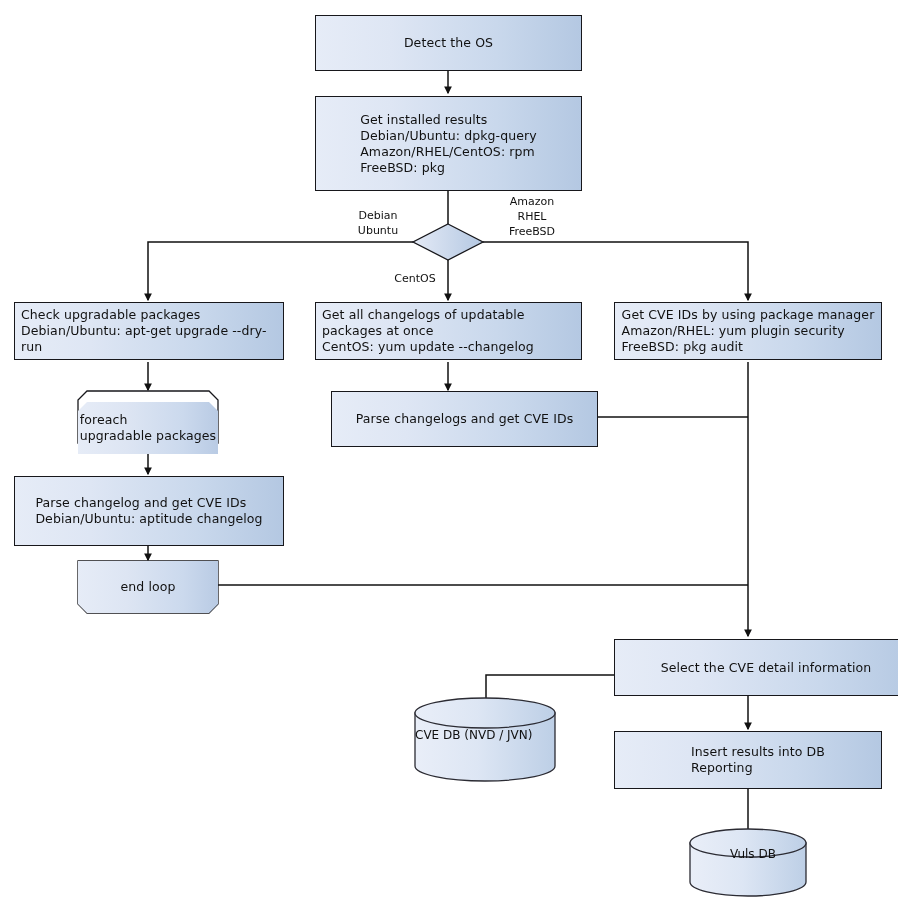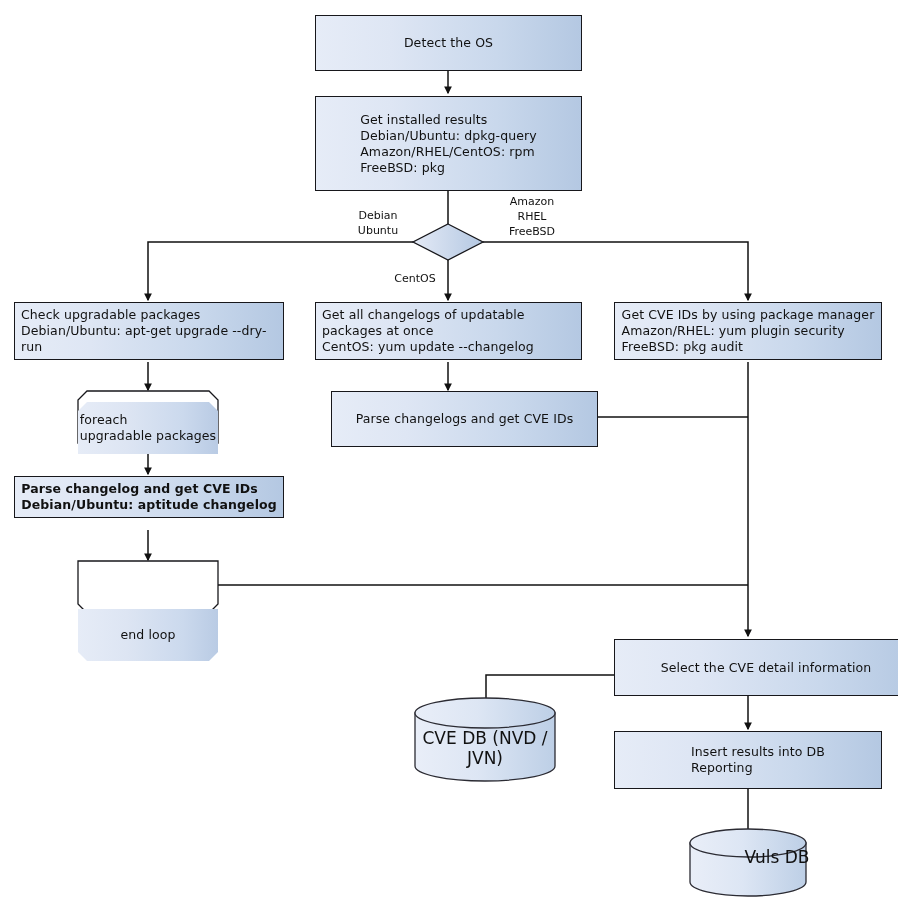--- a/index.html
+++ b/index.html
@@ -50,27 +50,25 @@
     background: linear-gradient(to right, #e6ecf7 0%, #dde5f3 35%, #cbd9ed 75%, #b9cbe4 100%);
     -webkit-clip-path: polygon(9px 0, calc(100% - 9px) 0, 100% 9px, 100% 100%, 0 100%, 0 9px);
     clip-path: polygon(9px 0, calc(100% - 9px) 0, 100% 9px, 100% 100%, 0 100%, 0 9px);
     margin-top: 11px;
   }
   
   .loopend {
     background: linear-gradient(to right, #e6ecf7 0%, #dde5f3 35%, #cbd9ed 75%, #b9cbe4 100%);
     -webkit-clip-path: polygon(0 0, 100% 0, 100% calc(100% - 9px), calc(100% - 9px) 100%, 9px 100%, 0 calc(100% - 9px));
     clip-path: polygon(0 0, 100% 0, 100% calc(100% - 9px), calc(100% - 9px) 100%, 9px 100%, 0 calc(100% - 9px));
-    margin-top: 48px;
   }
   .db-label {
     position: absolute;
     width: 100%;
-    text-align: center;
-    font-size: 17px;
+    font-size: 12px;
     color: #111111;
   }
 
   .edge-label {
     position: absolute;
     font-size: 11px;
     line-height: 15px;
     color: #111111;
     text-align: center;
     white-space: pre;
@@ -194,21 +192,21 @@
     </div>
   </div>
 
   <div class="node loopstart" style="left:78px; top:391px; width:140px; height:52px;">
     <div class="txt">
       <div>foreach</div>
       <div>upgradable  packages</div>
     </div>
   </div>
 
-  <div class="node box" style="left:14px; top:476px; width:270px; height:42px;font-weight:bold;">
+  <div class="node box" style="left:14px; top:476px; width:270px; height:70px;">
     <div class="txt">
       <div>Parse changelog and get  CVE IDs</div>
       <div>Debian/Ubuntu: aptitude changelog</div>
     </div>
   </div>
 
   <div class="node box" style="left:315px; top:391px; width:267px; height:56px;margin-left:16px;">
     <span class="txt">Parse changelogs and get CVE IDs</span>
   </div>
 

